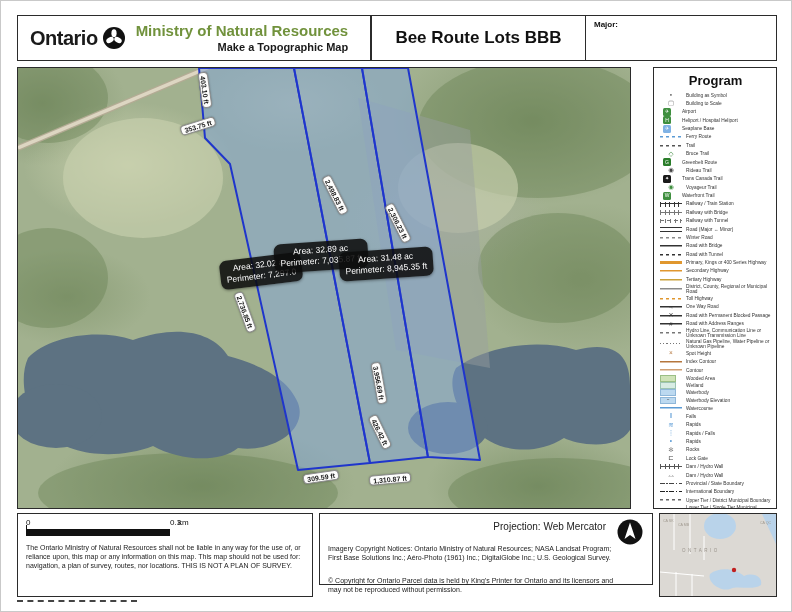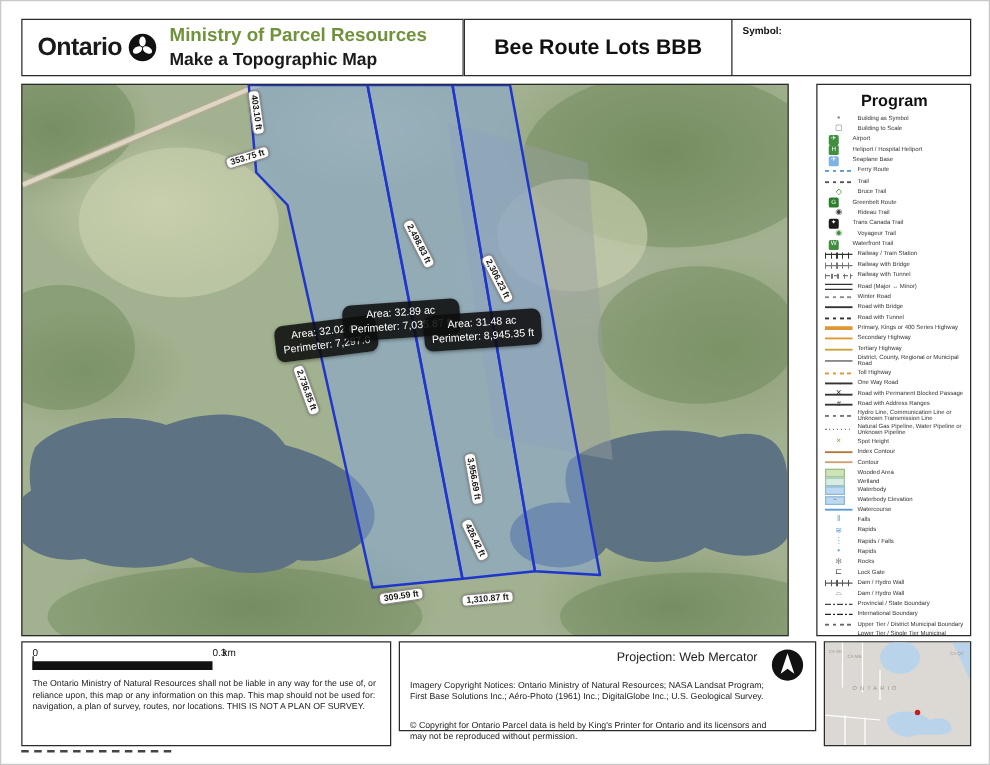--- a/index.html
+++ b/index.html
@@ -5,21 +5,21 @@
   html,body{margin:0;padding:0;background:#fff;font-family:"Liberation Sans",sans-serif;}
   #page{position:relative;width:792px;height:612px;background:#fff;border:1px solid #c9c9c9;box-sizing:border-box;overflow:hidden;}
   .box{position:absolute;border:1px solid #2b2b2b;background:#fff;box-sizing:border-box;}
 
   
   #logoBox{left:16px;top:14px;width:354px;height:46px;display:flex;align-items:center;padding:0 12px;}
   .ont-word{font-size:20px;font-weight:700;color:#1a1a1a;letter-spacing:-0.5px;}
   .trillium{width:24px;height:24px;margin:0 10px 0 4px;flex:0 0 auto;}
   .min-col{display:flex;flex-direction:column;justify-content:center;}
   .min-name{font-size:15px;font-weight:700;color:#71923c;line-height:1.1;}
-  .app-name{font-size:14px;font-weight:700;color:#1a1a1a;margin-top:2px;}
+  .app-name{font-size:11px;font-weight:700;color:#1a1a1a;margin-top:2px;text-align:right;}
   #titleBox{left:370px;top:14px;width:406px;height:46px;}
   .map-title{position:absolute;left:0;top:0;width:213px;height:100%;display:flex;align-items:center;justify-content:center;font-size:17px;font-weight:700;color:#111;}
   .title-divider{position:absolute;left:213px;top:0;width:0;height:100%;border-left:1px solid #2b2b2b;}
   .notes-label{position:absolute;left:222px;top:4px;font-size:8px;font-weight:700;color:#111;}
 
   
   #mapBox{left:16px;top:66px;width:614px;height:442px;overflow:hidden;background:
     radial-gradient(ellipse 150px 90px at 18% 22%, rgba(205,212,176,.85), transparent 70%),
     radial-gradient(ellipse 120px 70px at 8% 52%, rgba(118,140,96,.5), transparent 70%),
     radial-gradient(ellipse 200px 120px at 84% 12%, rgba(104,128,82,.55), transparent 70%),
@@ -81,29 +81,29 @@
     <span class="ont-word">Ontario</span>
     <svg class="trillium" viewBox="0 0 24 24">
       <circle cx="12" cy="12" r="11" fill="#111"></circle>
       <g fill="#fff">
         <ellipse cx="12" cy="7.2" rx="2.6" ry="4"></ellipse>
         <ellipse cx="8" cy="14" rx="2.6" ry="4" transform="rotate(60 8 14)"></ellipse>
         <ellipse cx="16" cy="14" rx="2.6" ry="4" transform="rotate(-60 16 14)"></ellipse>
       </g>
     </svg>
     <span class="min-col">
-      <span class="min-name">Ministry of Parcel Resources</span>
+      <span class="min-name">Ministry of Natural Resources</span>
       <span class="app-name">Make a Topographic Map</span>
     </span>
   </div>
 
   <div class="box" id="titleBox">
     <div class="map-title">Bee Route Lots BBB</div>
     <div class="title-divider"></div>
-    <div class="notes-label">Symbol:</div>
+    <div class="notes-label">Major:</div>
   </div>
 
   <div class="box" id="mapBox">
     <svg id="mapSvg" width="612" height="440" viewBox="0 0 612 440">
 
       <g fill="#5f7a4a" opacity="0.35">
         <ellipse cx="520" cy="60" rx="120" ry="70"></ellipse>
         <ellipse cx="540" cy="200" rx="80" ry="55"></ellipse>
         <ellipse cx="30" cy="30" rx="60" ry="45"></ellipse>
         <ellipse cx="30" cy="210" rx="60" ry="50"></ellipse>

